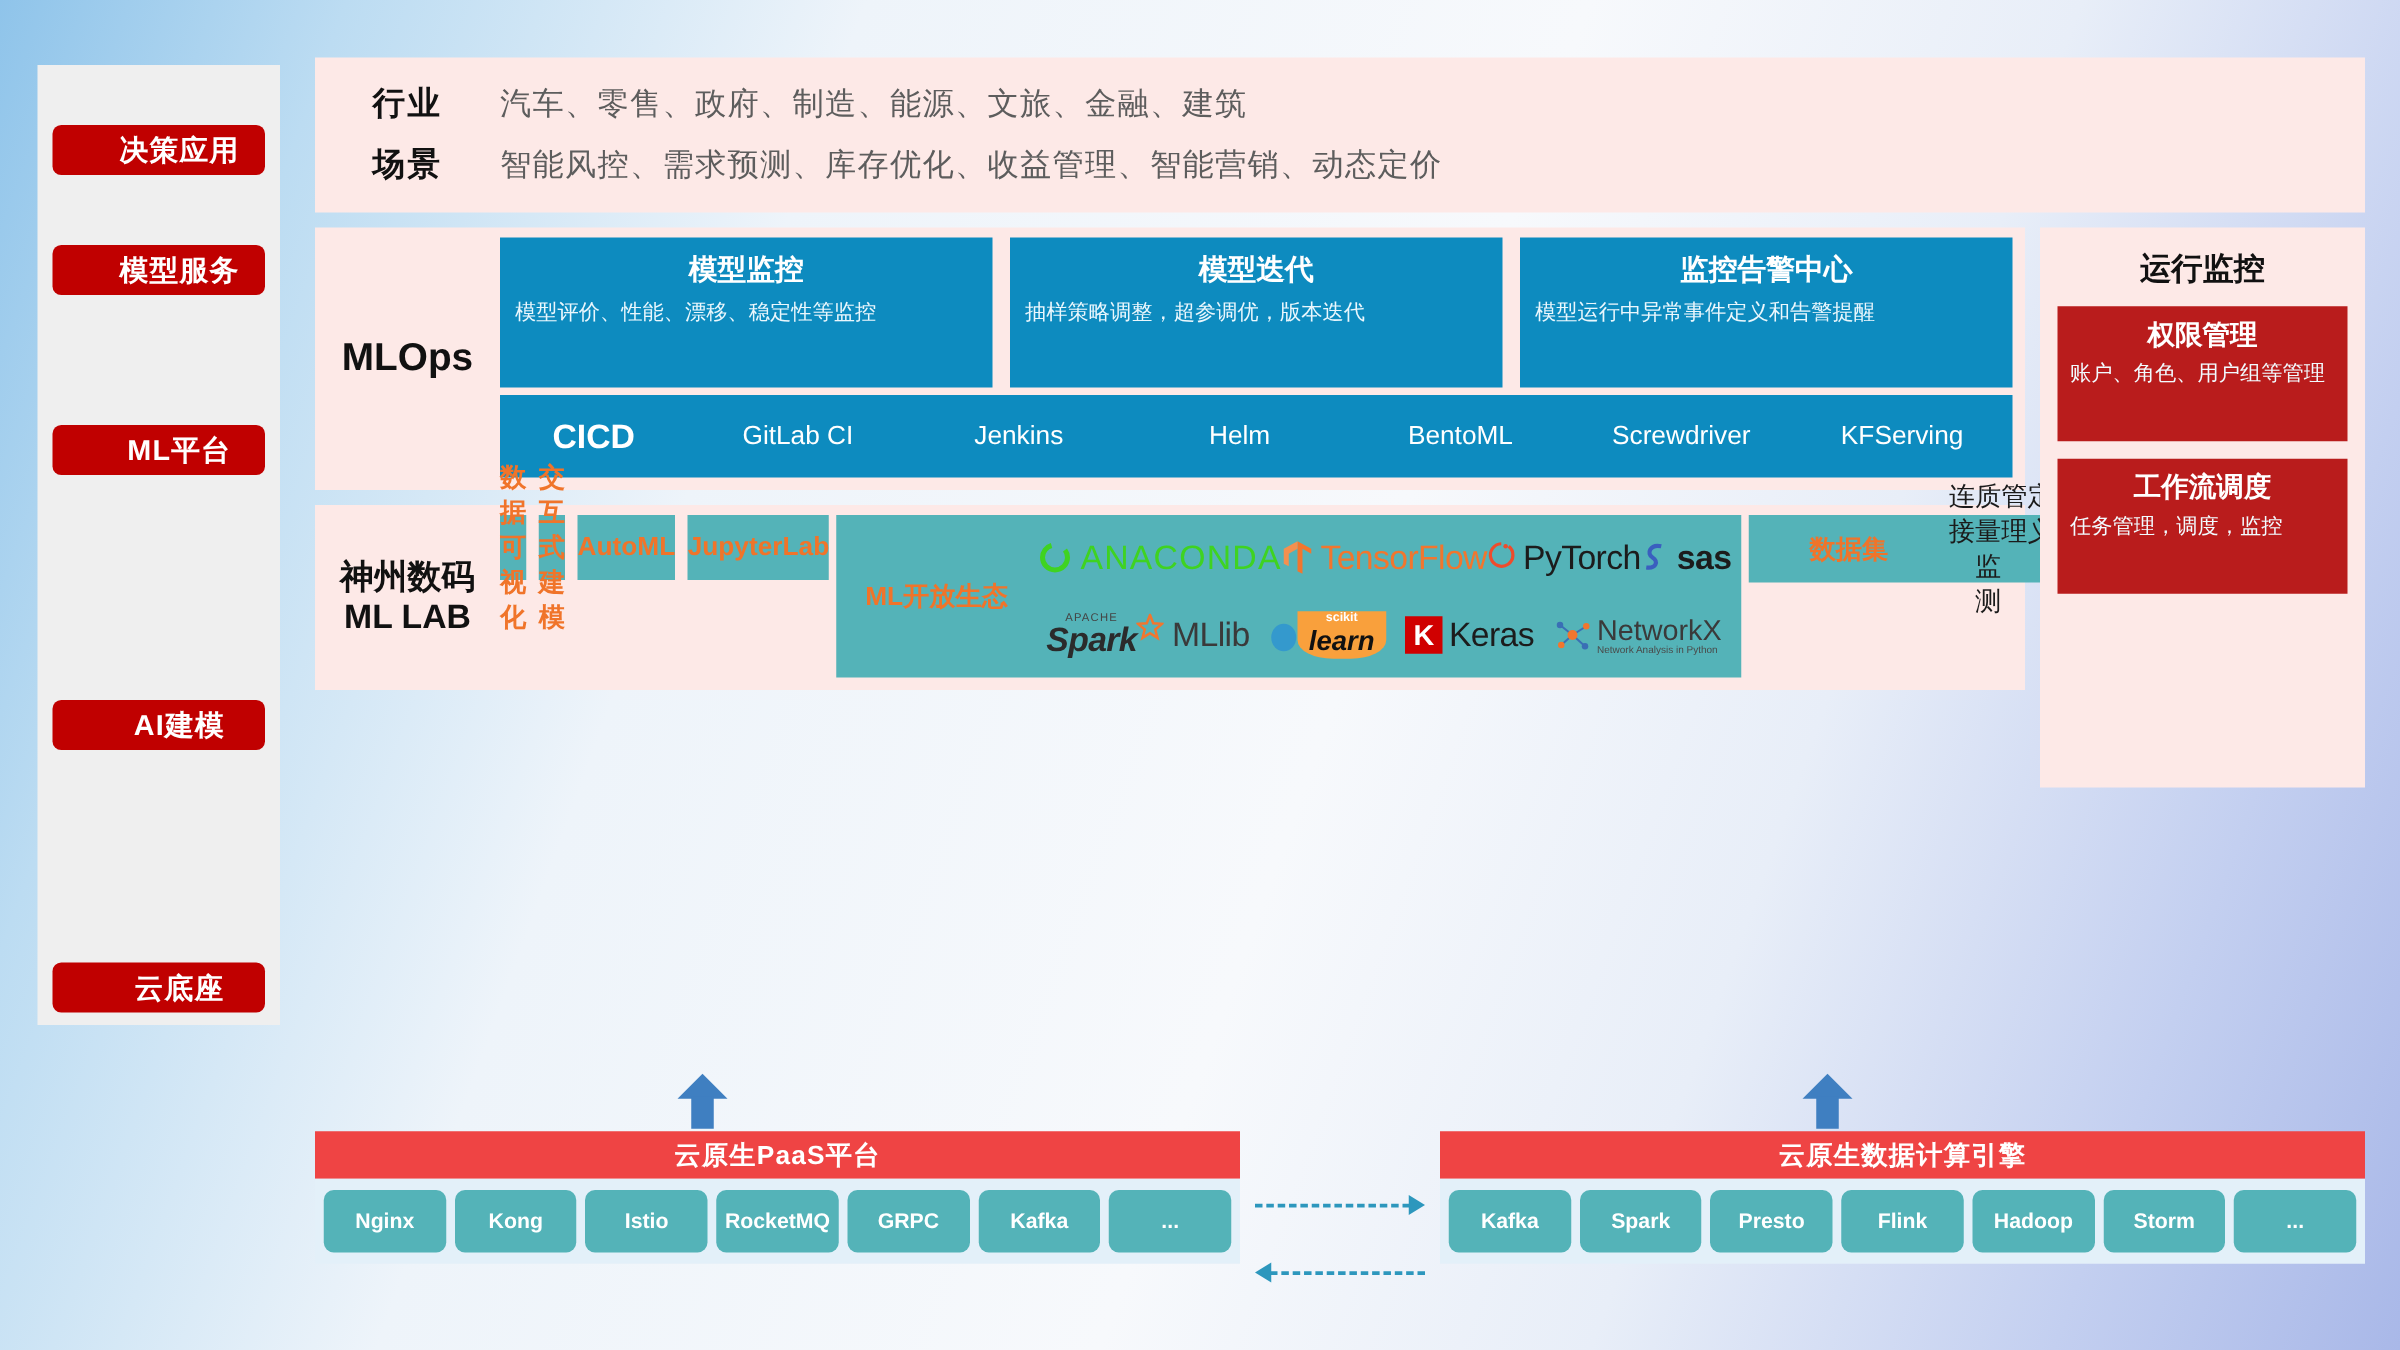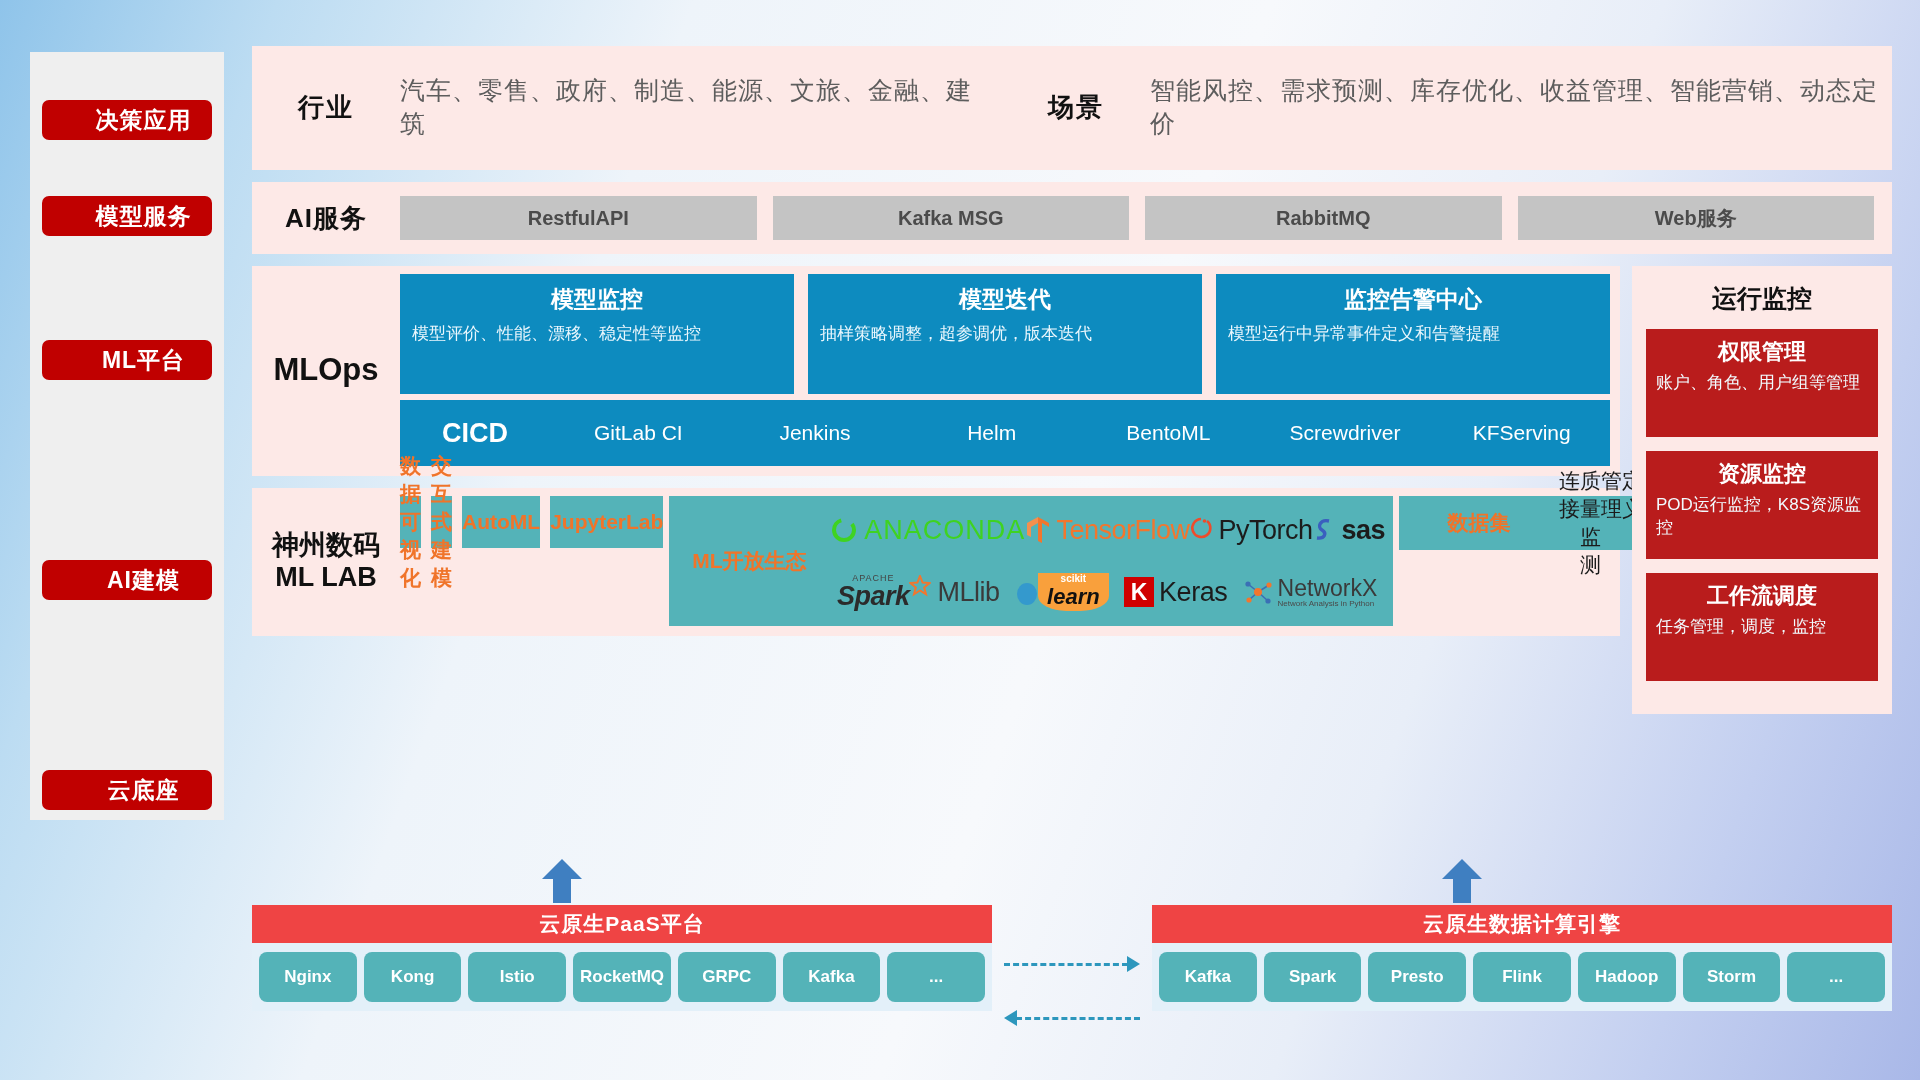--- a/index.html
+++ b/index.html
@@ -33,21 +33,21 @@
   #main { position: absolute; left: 252px; top: 46px; width: 1640px; }
 
   .band {
     background: #fde9e7;
     width: 100%;
     margin-bottom: 12px;
   }
 
   
   #band-app { display: flex; padding: 16px 0 18px 0; height: 124px; }
-  .app-rows { display: flex; flex-direction: row; justify-content: center; gap: 14px; width: 100%; }
+  .app-rows { display: flex; flex-direction: column; justify-content: center; gap: 14px; width: 100%; }
   .app-row { display: flex; align-items: center; }
   .app-key {
     width: 148px; flex: none; text-align: center;
     font-size: 26px; font-weight: bold; color: #111;
     letter-spacing: 2px;
   }
   .app-val { font-size: 25px; color: #5d5d5d; letter-spacing: 1px; }
 
   
   #band-svc { display: flex; align-items: center; height: 72px; padding: 0 14px 0 0; }
@@ -182,29 +182,20 @@
         <div class="app-key">行业</div>
         <div class="app-val">汽车、零售、政府、制造、能源、文旅、金融、建筑</div>
       </div>
       <div class="app-row">
         <div class="app-key">场景</div>
         <div class="app-val">智能风控、需求预测、库存优化、收益管理、智能营销、动态定价</div>
       </div>
     </div>
   </div>
 
-  <div class="band" id="band-svc">
-    <div class="svc-key">AI服务</div>
-    <div class="svc-list">
-      <div class="svc-box">RestfulAPI</div>
-      <div class="svc-box">Kafka MSG</div>
-      <div class="svc-box">RabbitMQ</div>
-      <div class="svc-box">Web服务</div>
-    </div>
-  </div>
 
   <div id="mid">
     <div id="mid-left">
 
       <div class="band" id="band-mlops">
         <div class="mlops-key">MLOps</div>
         <div class="mlops-body">
           <div class="mlops-cards">
             <div class="mlops-card">
               <div class="t">模型监控</div>
@@ -340,24 +331,20 @@
     </div>
 
     <div id="mid-right">
       <div class="band" id="band-monitor">
         <div class="mon-title">运行监控</div>
         <div class="mon-card">
           <div class="t">权限管理</div>
           <div class="d">账户、角色、用户组等管理</div>
         </div>
         <div class="mon-card">
-          <div class="t">资源监控</div>
-          <div class="d">POD运行监控，K8S资源监控</div>
-        </div>
-        <div class="mon-card">
           <div class="t">工作流调度</div>
           <div class="d">任务管理，调度，监控</div>
         </div>
       </div>
     </div>
   </div>
 </div>
 
 <div id="bottom">
 

